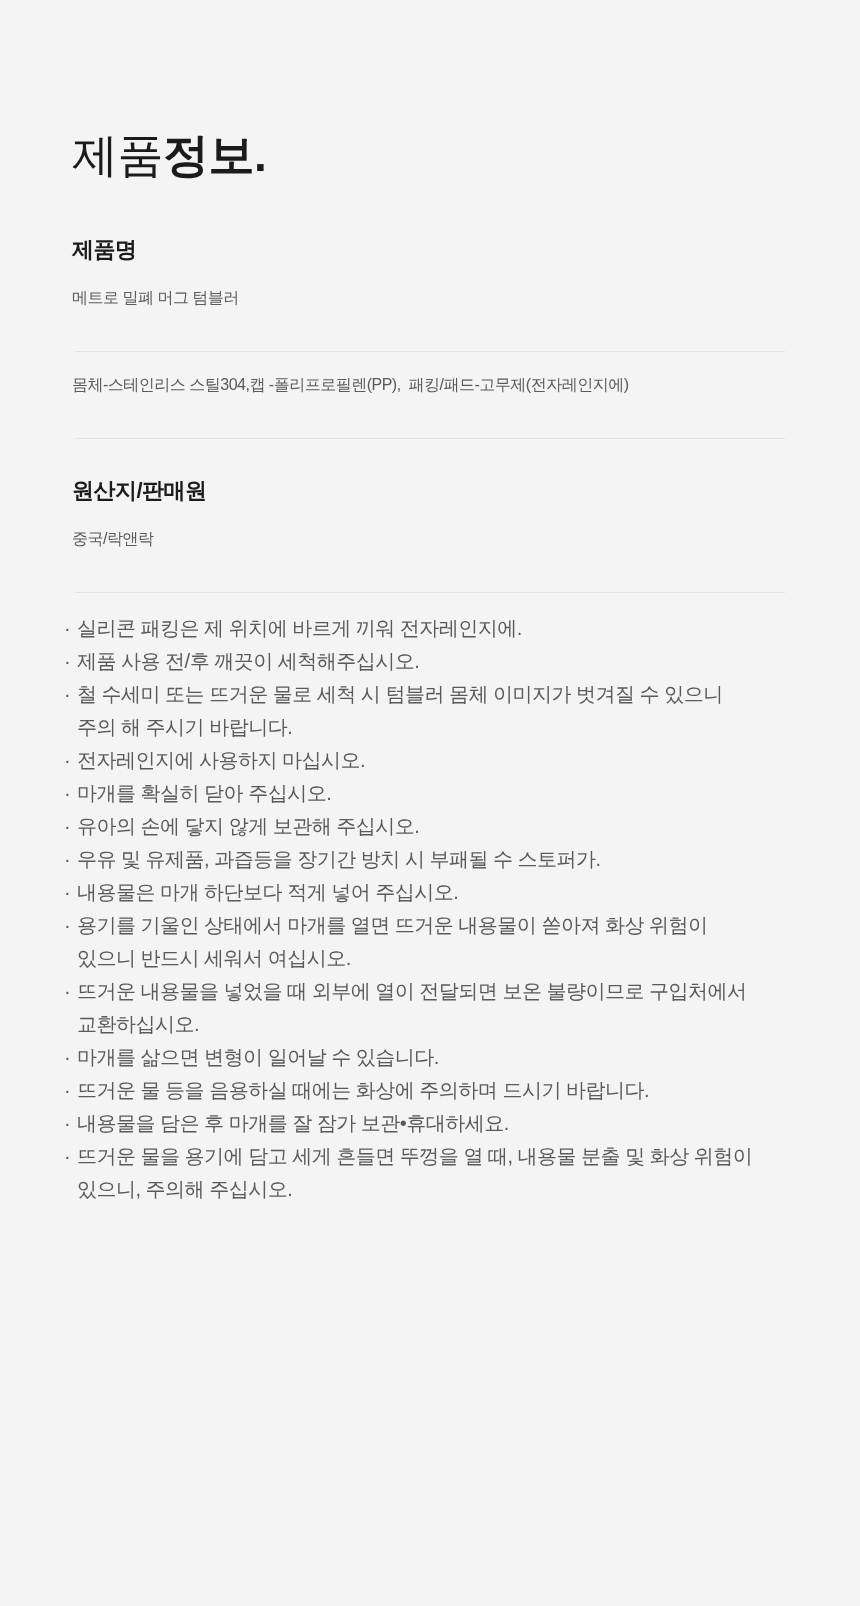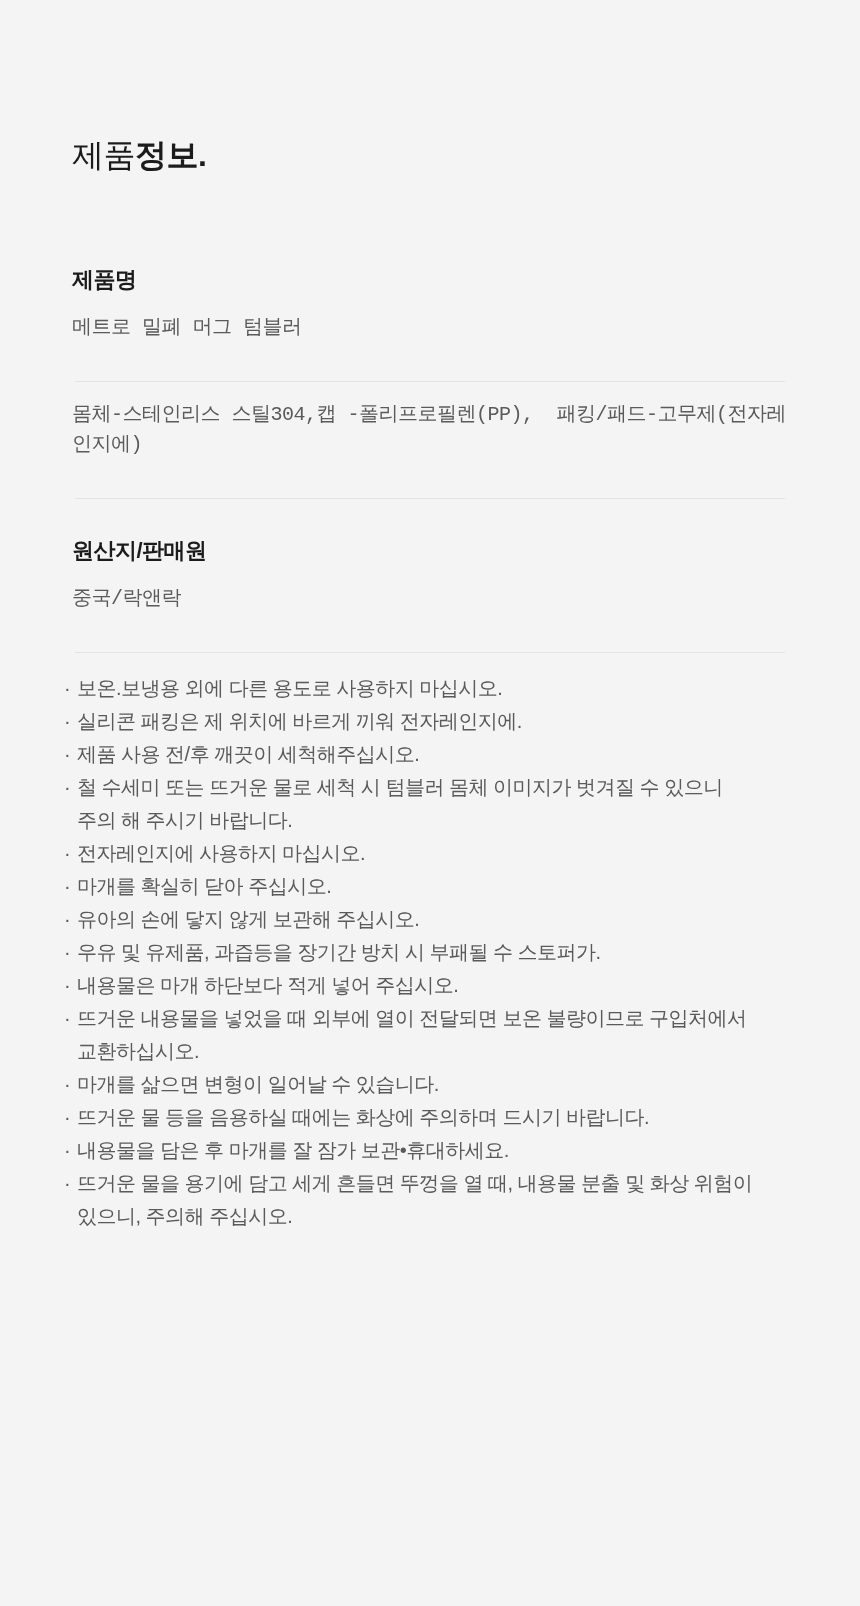--- a/index.html
+++ b/index.html
@@ -9,50 +9,49 @@
     background: #f4f4f5;
     font-family: "Liberation Sans", "DejaVu Sans", sans-serif;
     overflow: hidden;
   }
   .content {
     padding: 0 72px;
     box-sizing: border-box;
   }
   .page-title {
     margin: 125px 0 0 0;
-    font-size: 32px;
+    font-size: 46px;
     line-height: 60px;
     color: #1b1b1b;
     letter-spacing: -0.5px;
   }
   .page-title .w-light { font-weight: 500; }
   .page-title .w-strong { font-weight: 800; }
 
   h2.sec-heading {
     margin: 0;
     font-size: 22px;
     line-height: 30px;
     font-weight: 700;
     color: #1b1b1b;
     letter-spacing: -0.5px;
   }
-  .sec-product-name h2.sec-heading { margin-top: 80px; }
+  .sec-product-name h2.sec-heading { margin-top: 50px; }
   .sec-material h2.sec-heading,
   .sec-origin h2.sec-heading,
   .sec-cautions h2.sec-heading { margin-top: 37px; }
 
   p.sec-value {
     margin: 18px 0 0 0;
-    font-size: 20px;
+    font-size: 16px;
     line-height: 30px;
     font-weight: 400;
     color: #5a5a5a;
     letter-spacing: -0.5px;
     white-space: pre-wrap;
-    font-family: Liberation Mono, monospace;
   }
 
   hr.divider {
     border: none;
     border-top: 1px solid #e3e3e5;
     margin: 38px 0 0 3px;
     width: 710px;
   }
 
   ul.caution-list {
@@ -102,30 +101,31 @@
 
   <section class="sec-origin">
     <h2 class="sec-heading">원산지/판매원</h2>
     <p class="sec-value">중국/락앤락</p>
   </section>
 
   <hr class="divider">
 
   <section class="sec-cautions">
     <ul class="caution-list">
-      <li>보온.보냉용 외에 다른 용도로 사용하지 마십시오.</li>
       <li>실리콘 패킹은 제 위치에 바르게 끼워 전자레인지에.</li>
       <li>제품 사용 전/후 깨끗이 세척해주십시오.</li>
       <li>철 수세미 또는 뜨거운 물로 세척 시 텀블러 몸체 이미지가 벗겨질 수 있으니
 주의 해 주시기 바랍니다.</li>
       <li>전자레인지에 사용하지 마십시오.</li>
       <li>마개를 확실히 닫아 주십시오.</li>
       <li>유아의 손에 닿지 않게 보관해 주십시오.</li>
       <li>우유 및 유제품, 과즙등을 장기간 방치 시 부패될 수 스토퍼가.</li>
       <li>내용물은 마개 하단보다 적게 넣어 주십시오.</li>
+      <li>용기를 기울인 상태에서 마개를 열면 뜨거운 내용물이 쏟아져 화상 위험이
+있으니 반드시 세워서 여십시오.</li>
       <li>뜨거운 내용물을 넣었을 때 외부에 열이 전달되면 보온 불량이므로 구입처에서
 교환하십시오.</li>
       <li>마개를 삶으면 변형이 일어날 수 있습니다.</li>
       <li>뜨거운 물 등을 음용하실 때에는 화상에 주의하며 드시기 바랍니다.</li>
       <li>내용물을 담은 후 마개를 잘 잠가 보관•휴대하세요.</li>
       <li>뜨거운 물을 용기에 담고 세게 흔들면 뚜껑을 열 때, 내용물 분출 및 화상 위험이
 있으니, 주의해 주십시오.</li>
     </ul>
   </section>
 

